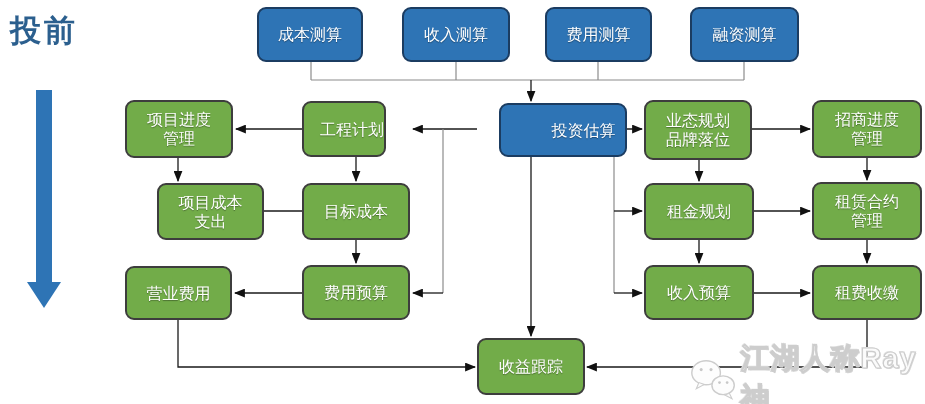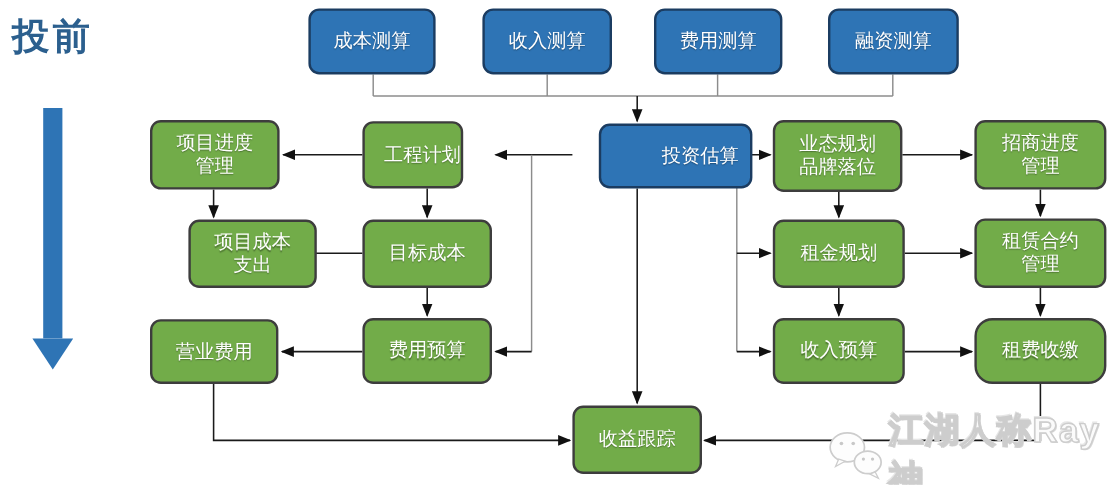--- a/index.html
+++ b/index.html
@@ -101,21 +101,21 @@
       <div class="node green" style="left: 125px; top: 266px; width: 107px; height: 54px;"><span>营业费用</span></div>
       <div class="node green" style="left: 302px; top: 265px; width: 108px; height: 55px;"><span>费用预算</span></div>
       <div class="node green" style="left: 644px; top: 100px; width: 108px; height: 60px;"><span>业态规划
 品牌落位</span></div>
       <div class="node green" style="left: 812px; top: 100px; width: 110px; height: 58px;"><span>招商进度
 管理</span></div>
       <div class="node green" style="left: 644px; top: 183px; width: 110px; height: 57px;"><span>租金规划</span></div>
       <div class="node green" style="left: 812px; top: 182px; width: 110px; height: 58px;"><span>租赁合约
 管理</span></div>
       <div class="node green" style="left: 644px; top: 265px; width: 110px; height: 55px;"><span>收入预算</span></div>
-      <div class="node green" style="left: 812px; top: 265px; width: 110px; height: 55px; border-radius: 15px;"><span>租费收缴</span></div>
+      <div class="node green" style="left: 812px; top: 265px; width: 110px; height: 55px;"><span>租费收缴</span></div>
       <div class="node green" style="left: 477px; top: 338px; width: 108px; height: 57px;"><span>收益跟踪</span></div>
     </div>
 
   <div class="watermark">
     <svg class="wm-icon" width="52" height="46" viewBox="0 0 52 46" xmlns="http://www.w3.org/2000/svg">
       <ellipse cx="18" cy="16" rx="16" ry="13.5" fill="#FDFDFD" stroke="#CDCDCD" stroke-width="1.6"></ellipse>
       <path d="M10 27 L7 34 L16 29 Z" fill="#FDFDFD" stroke="#CDCDCD" stroke-width="1.2"></path>
       <circle cx="12.5" cy="12.5" r="1.7" fill="#C8C8C8"></circle>
       <circle cx="23.5" cy="12.5" r="1.7" fill="#C8C8C8"></circle>
       <ellipse cx="37" cy="30" rx="12.5" ry="10.5" fill="#FDFDFD" stroke="#CDCDCD" stroke-width="1.6"></ellipse>

